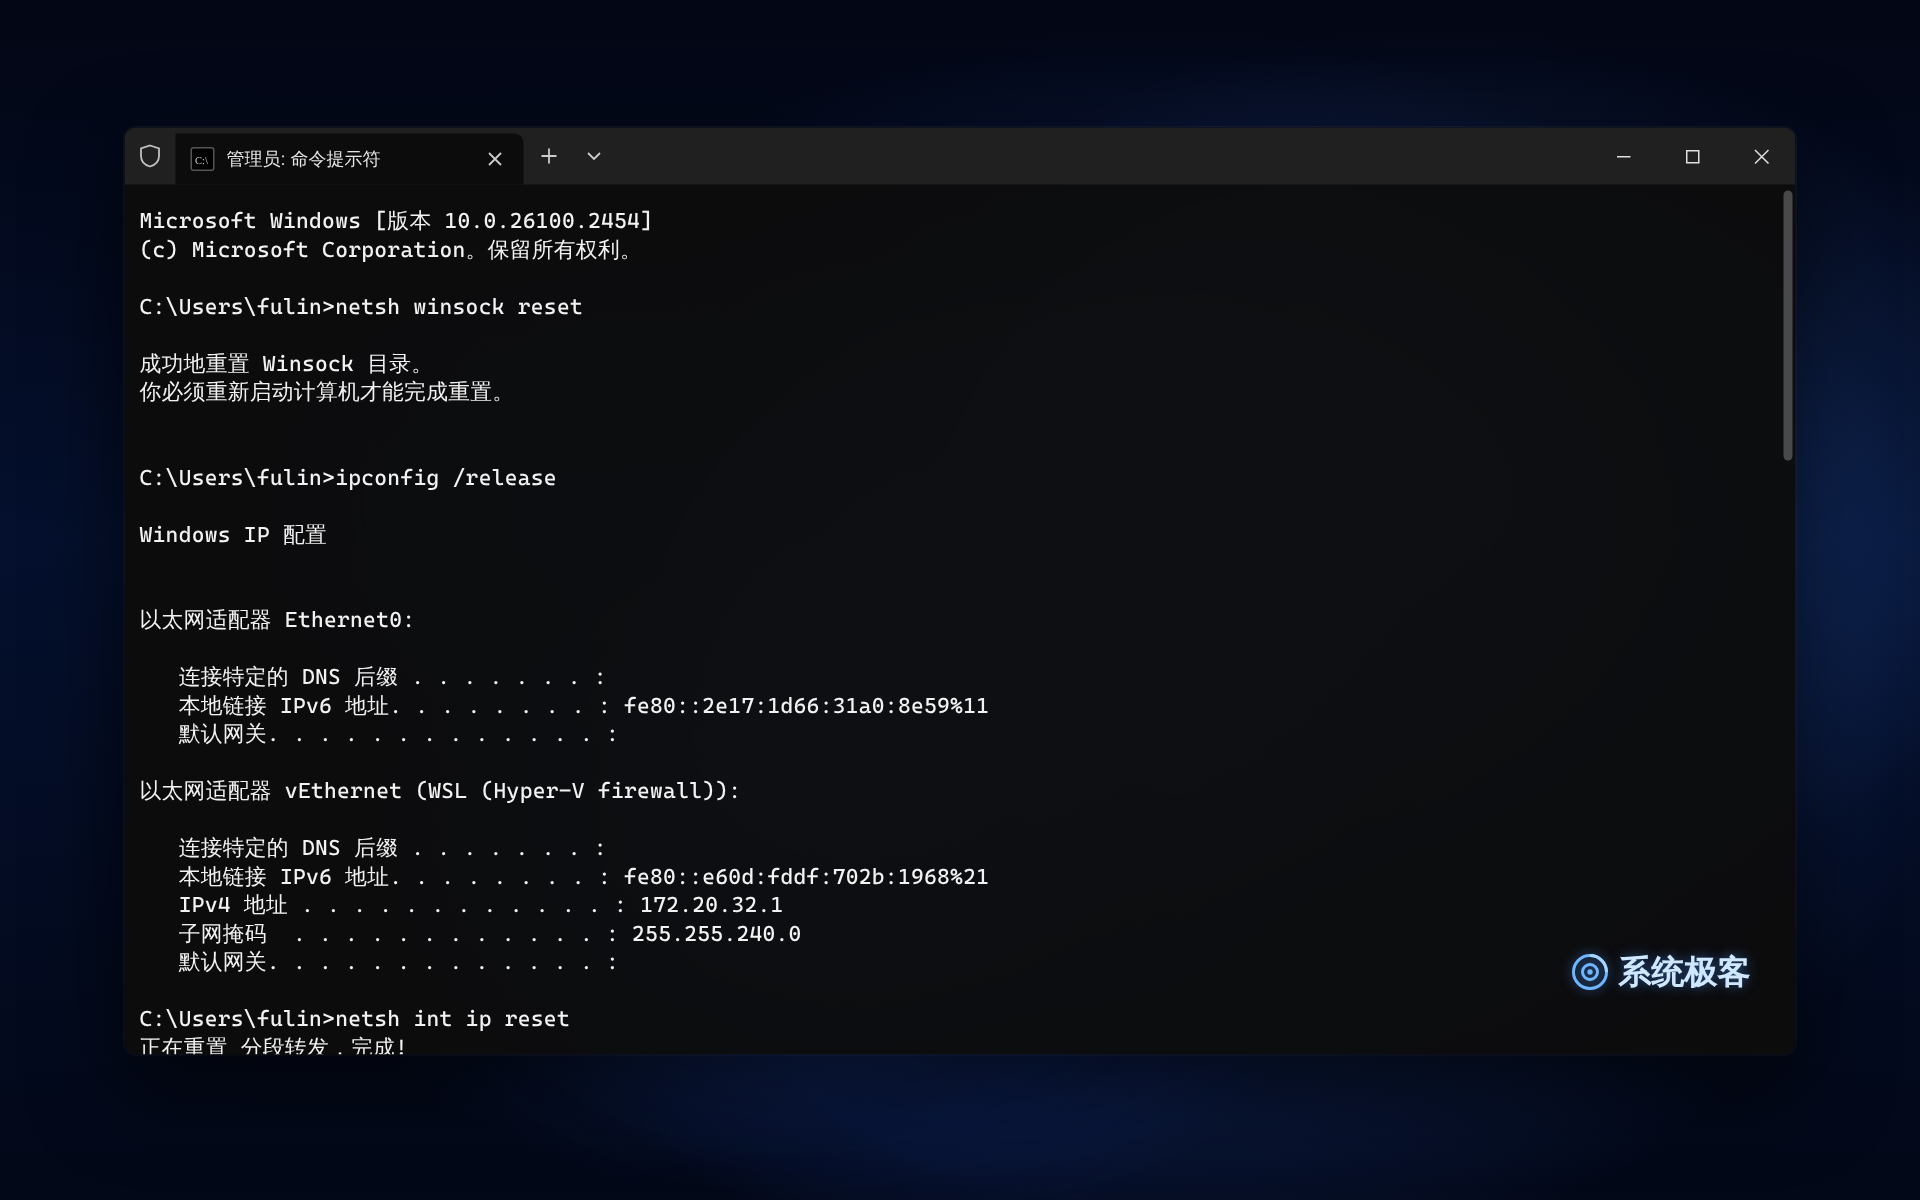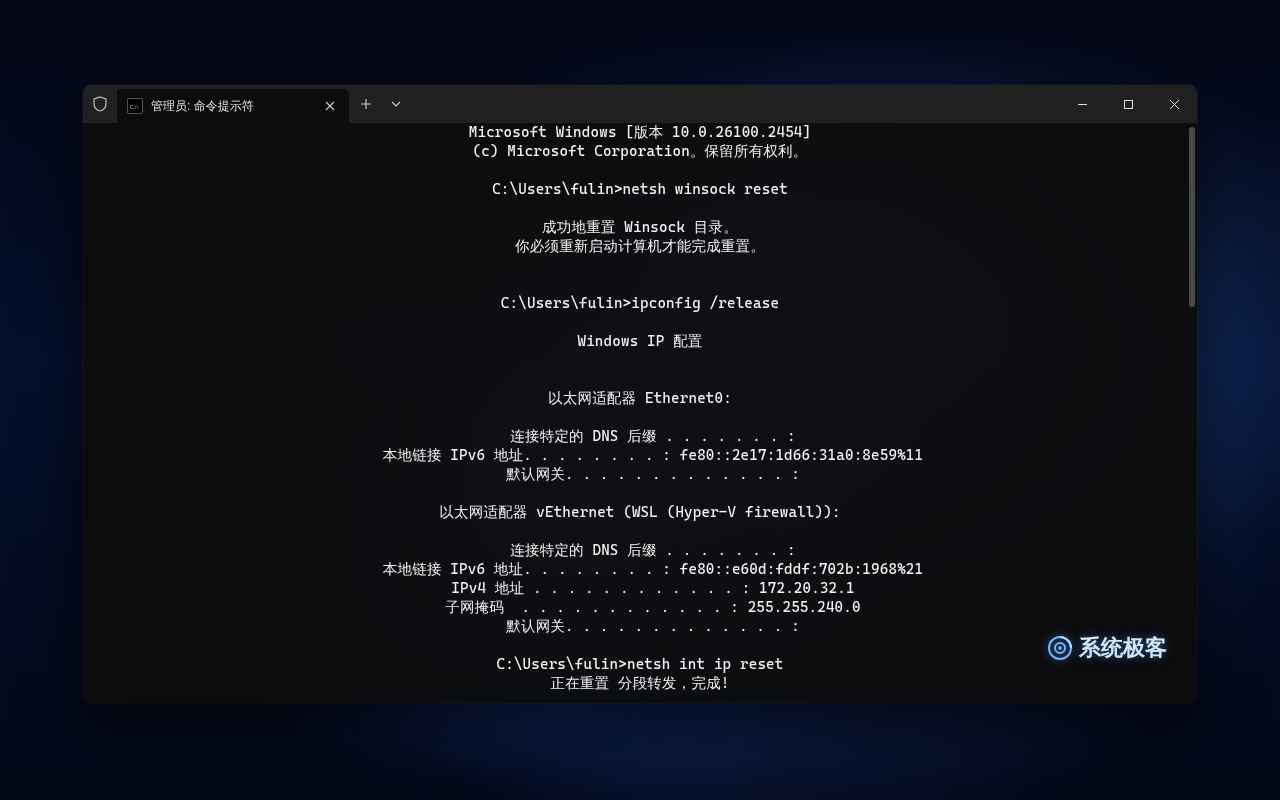--- a/index.html
+++ b/index.html
@@ -84,23 +84,22 @@
   }
   .spacer { flex:1; }
   .win-controls { display:flex; }
   .win-btn {
     width:46px; height:38px; display:flex; align-items:center; justify-content:center;
     color:#e0e0e0; cursor:pointer;
   }
 
   .terminal-body {
     flex:1; position:relative;
-    padding: 0 10px 8px 10px;
+    padding: 16px 10px 8px 10px;
     overflow:hidden;
-    text-align:center;
   }
   pre.term {
     font-family: "Cascadia Mono", "Consolas", "Courier New", monospace;
     font-size: 14.5px;
     line-height: 19px;
     color: #f2f2f2;
     white-space: pre;
     letter-spacing: 0.2px;
   }
   .scrollbar {

